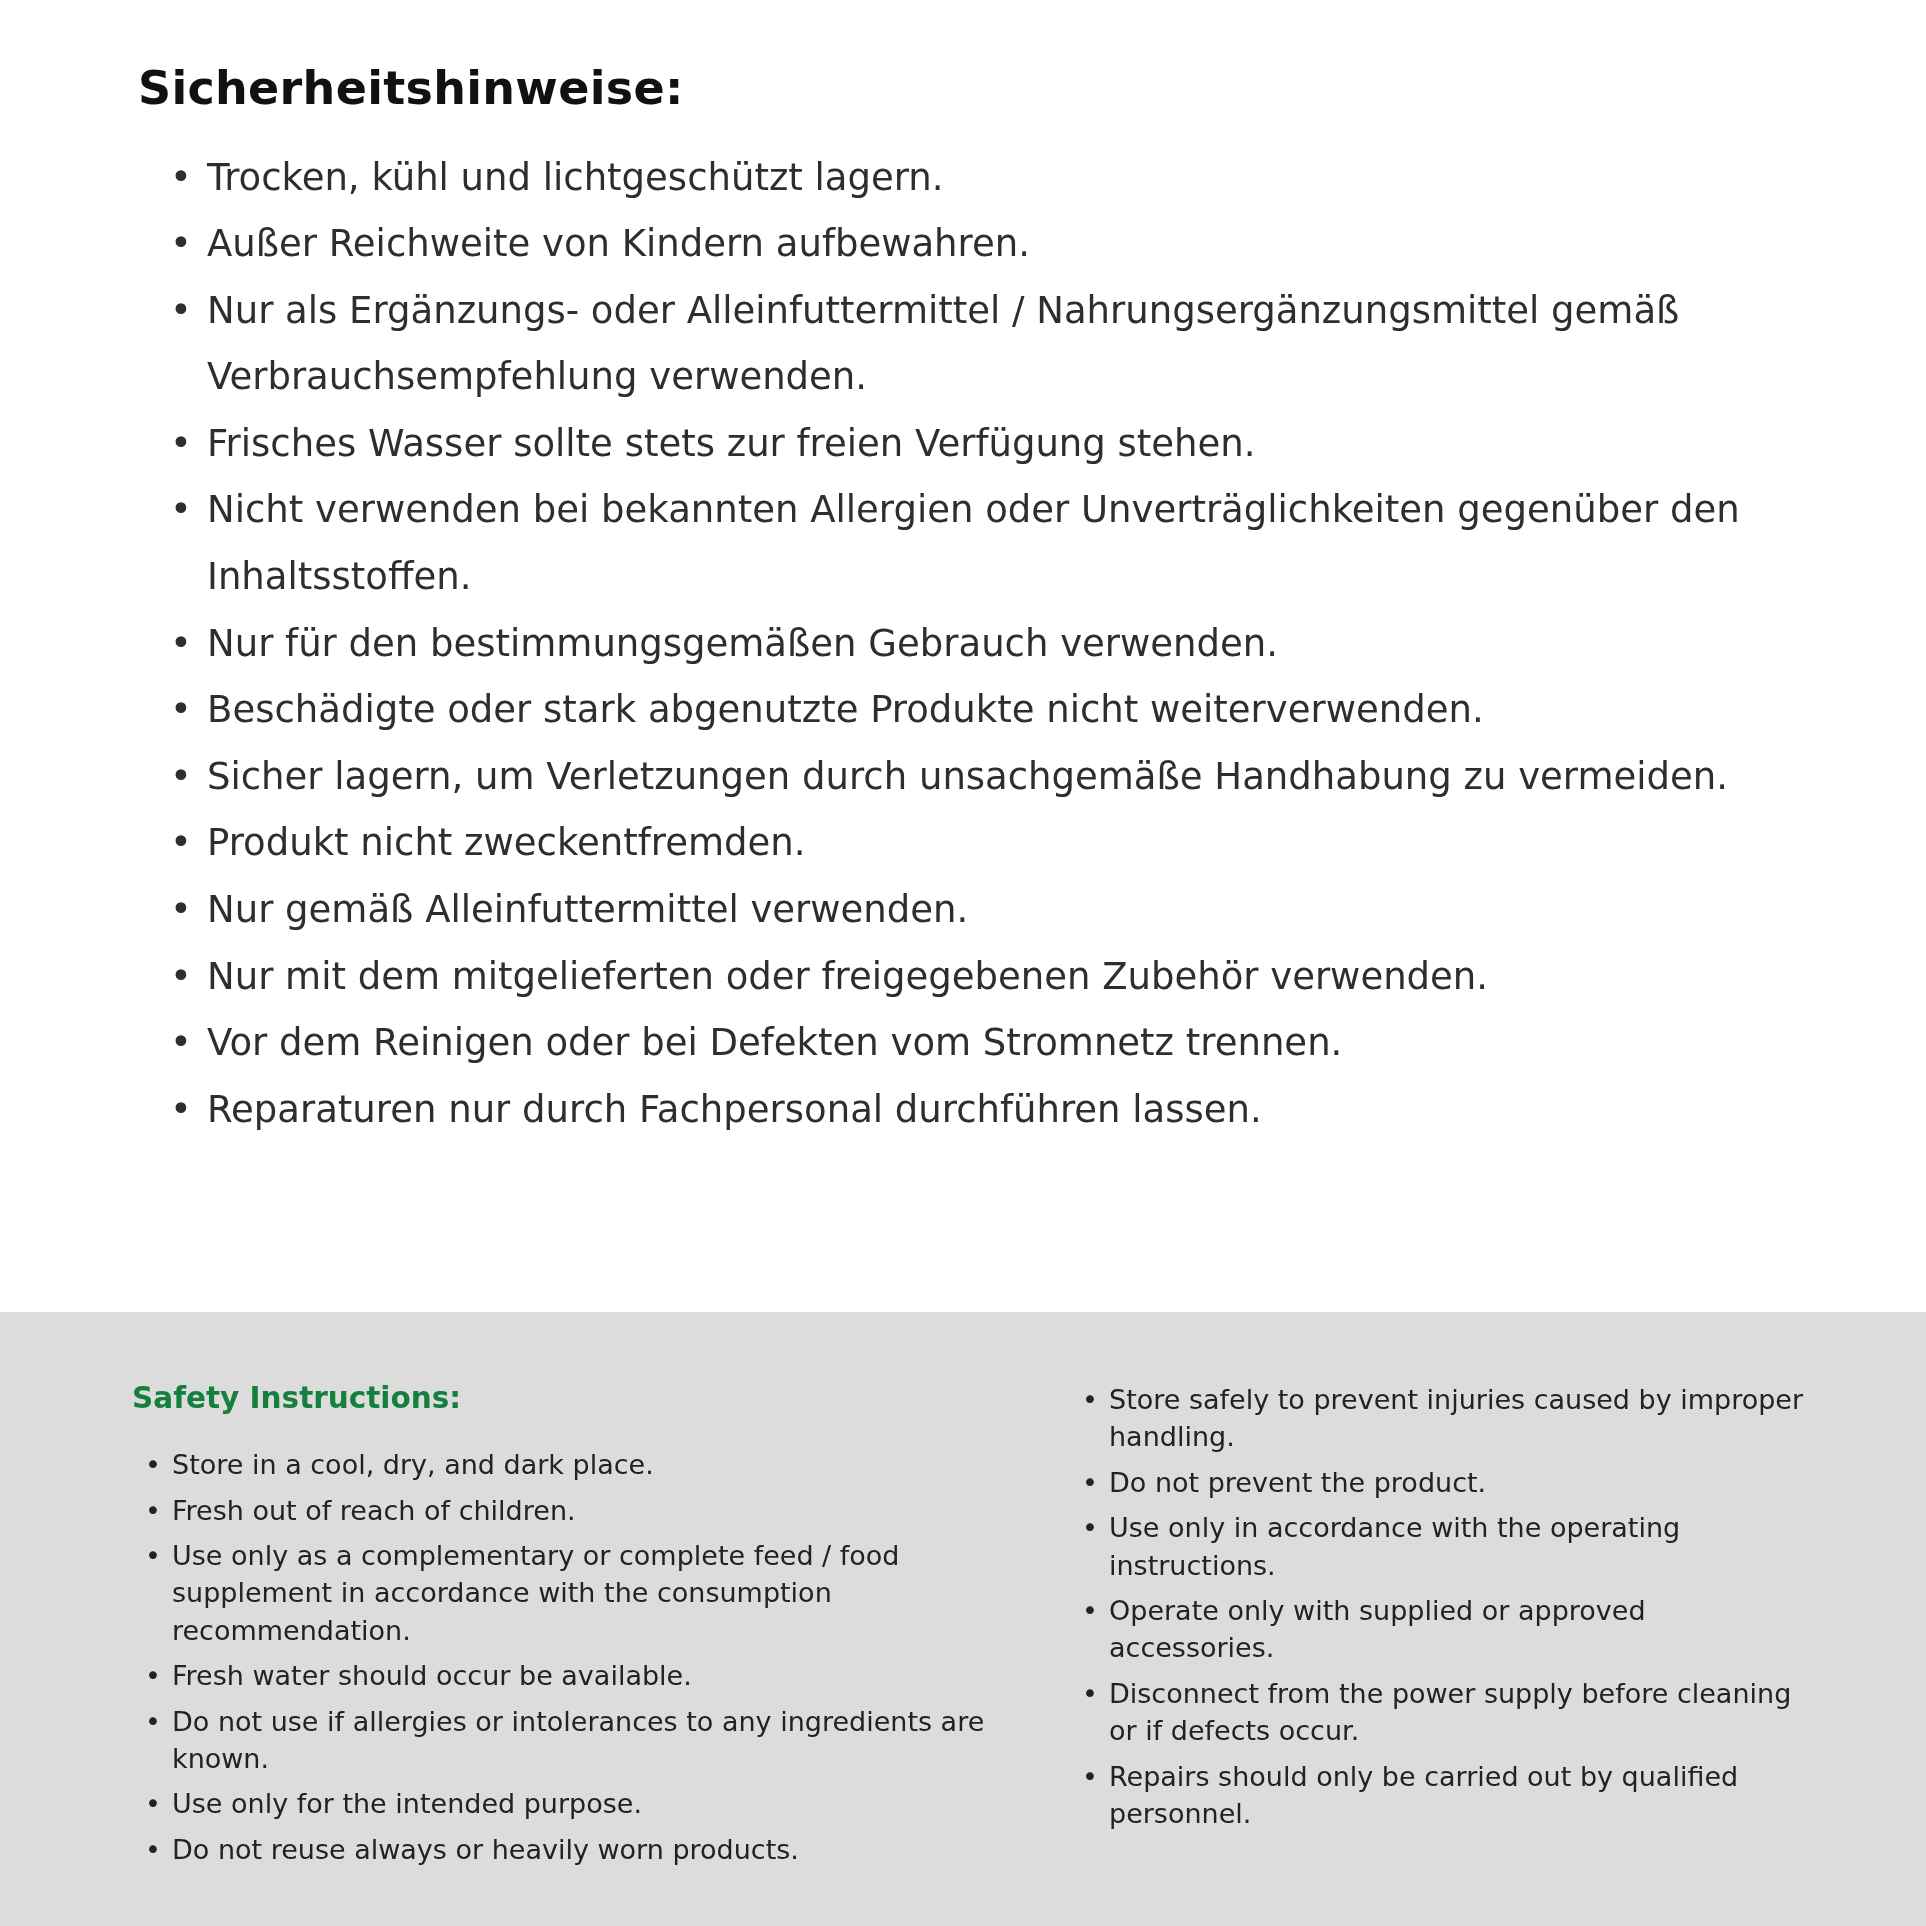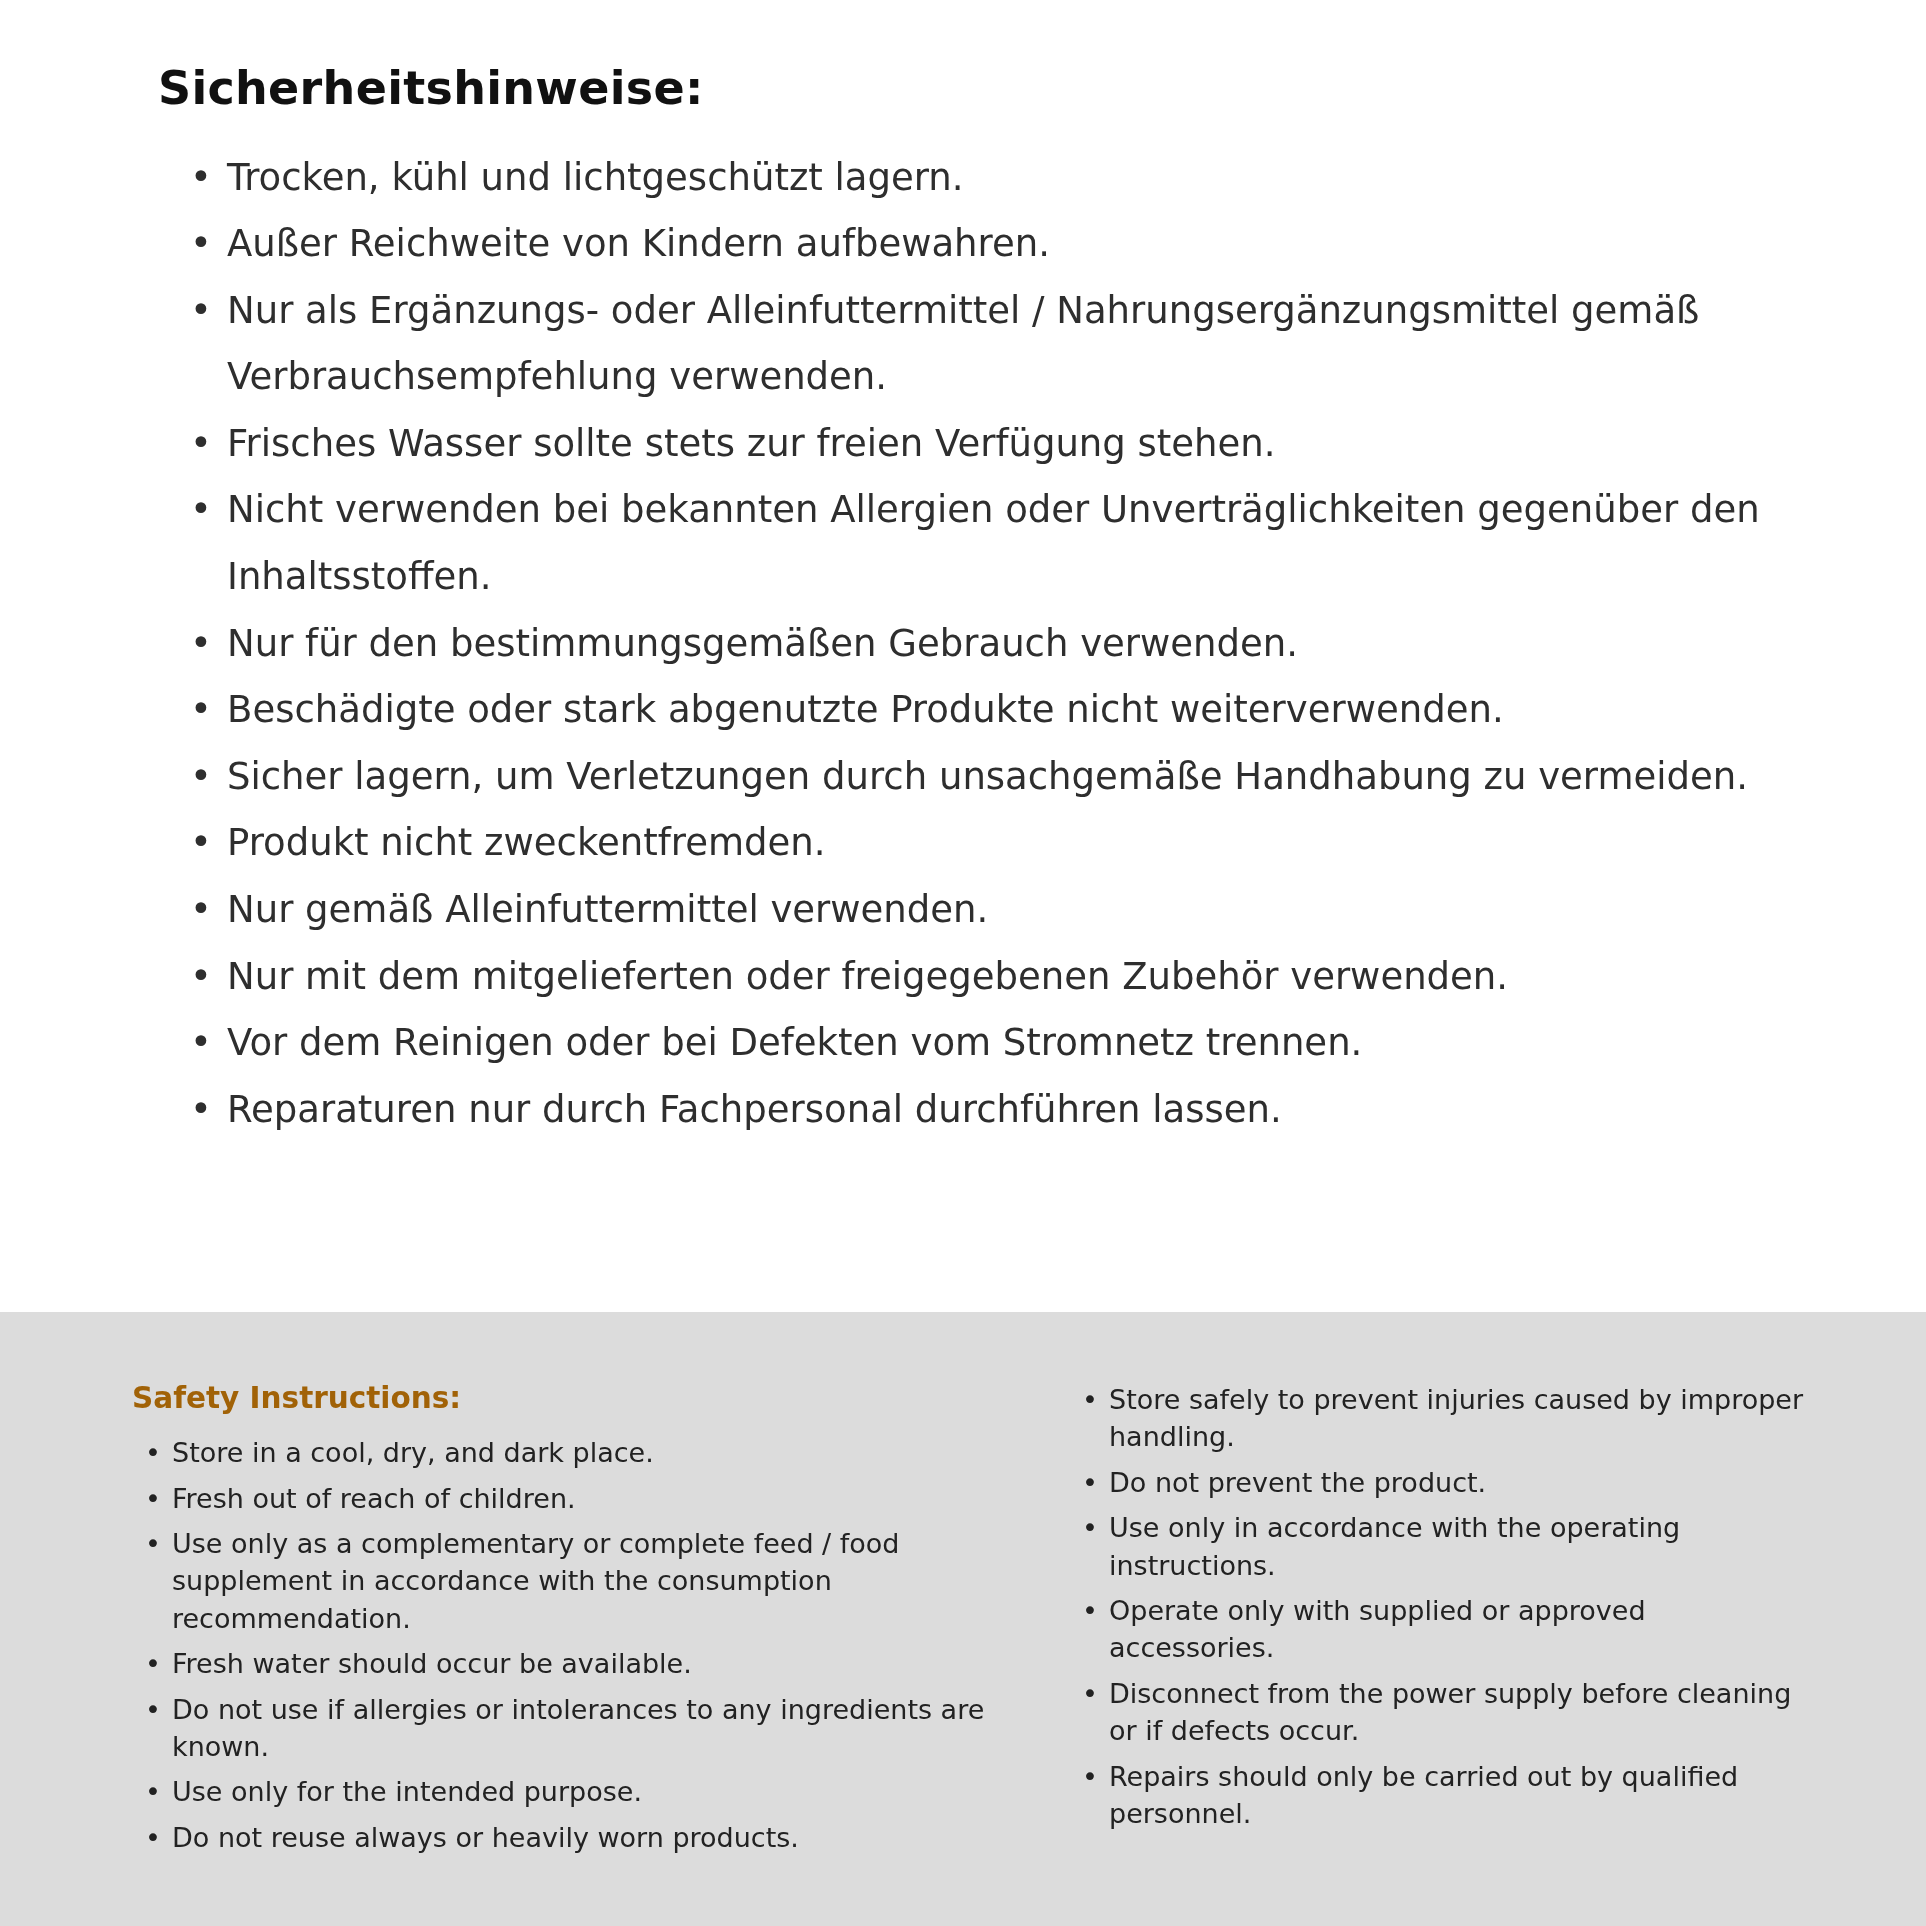--- a/index.html
+++ b/index.html
@@ -10,21 +10,20 @@
     position: relative;
     background: #ffffff;
     font-family: "DejaVu Sans", sans-serif;
     overflow: hidden;
     color: #2e2e2e;
   }
 
   
   .german-section {
     padding: 61px 103px 0 138px;
-    margin-left: 20px;
   }
   .german-title {
     font-size: 46px;
     font-weight: 700;
     color: #111111;
     margin: 0 0 29.5px 0;
     letter-spacing: 0.3px;
   }
   .german-list {
     list-style: none;
@@ -64,22 +63,22 @@
     flex: none;
     width: 854px;
   }
   .col-right {
     flex: 1;
     min-width: 0;
   }
   .english-title {
     font-size: 29.5px;
     font-weight: 700;
-    color: #a16207;
-    margin: 0 0 19px 0;
+    color: #15803d;
+    margin: 0 0 31px 0;
   }
   .english-list {
     list-style: none;
     margin: 0;
     padding: 0 0 0 13px;
   }
   .english-list li {
     display: flex;
     align-items: flex-start;
     font-size: 27px;

